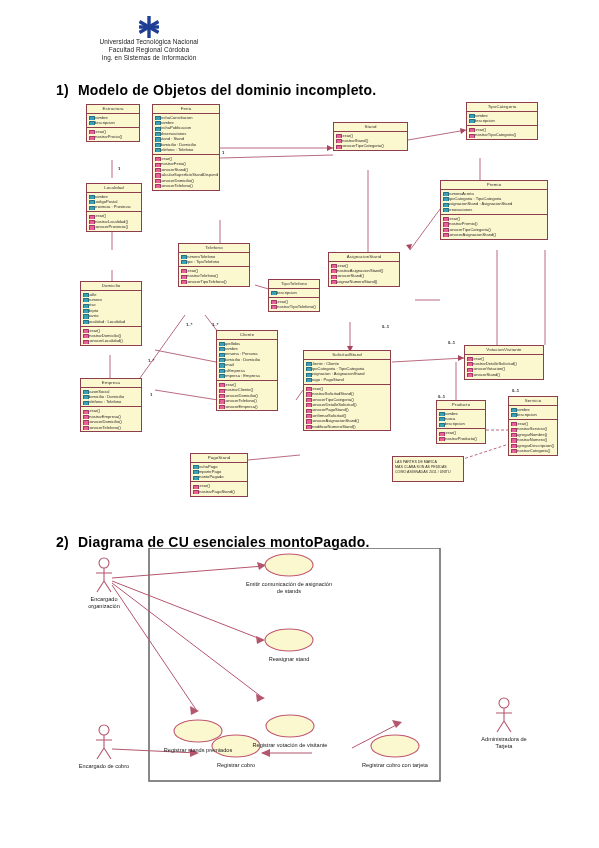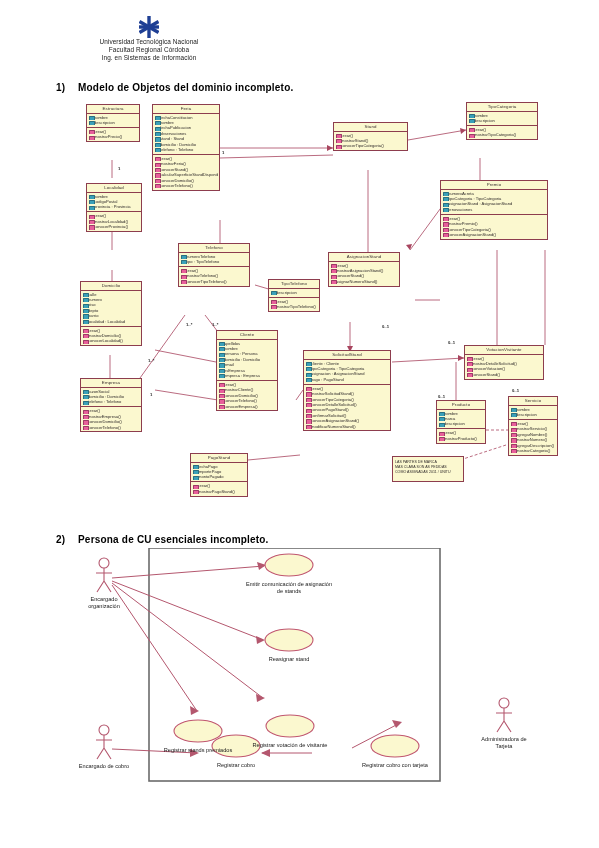--- a/index.html
+++ b/index.html
@@ -6,21 +6,21 @@
   body{width:599px;height:848px;position:relative;overflow:hidden;
        font-family:"Liberation Sans",sans-serif;color:#000;}
 
   
   #letterhead{position:absolute;left:34px;top:16px;width:230px;text-align:center;}
   #logo{width:100%;height:22px;display:flex;justify-content:center;align-items:center;}
   #logo svg{display:block;}
   .lh-line{font-size:6.4px;line-height:8.2px;color:#1a1a1a;letter-spacing:.1px;}
 
   
-  .sec-head{position:absolute;font-size:10px;font-weight:bold;letter-spacing:.2px;
+  .sec-head{position:absolute;font-size:14px;font-weight:bold;letter-spacing:.2px;
             white-space:nowrap;}
   .sec-num{display:inline-block;width:22px;}
 
   
   #uml{position:absolute;left:0;top:100px;width:599px;height:420px;}
 
   .cls{position:absolute;background:#fbf8cf;border:1px solid #8d3d4e;
        box-sizing:border-box;z-index:5;}
   .cls .hdr{text-align:center;font-size:4.4px;line-height:6.6px;padding:1px 1px 0 1px;
             border-bottom:1px solid #8d3d4e;color:#3a2f2f;letter-spacing:.1px;
@@ -394,21 +394,21 @@
   <div class="mult" style="left:438px;top:294px;">0..1</div>
   <div class="mult" style="left:512px;top:288px;">0..1</div>
   <div class="mult" style="left:448px;top:240px;">0..1</div>
   <div class="mult" style="left:186px;top:222px;">1..*</div>
   <div class="mult" style="left:212px;top:222px;">1..*</div>
   <div class="mult" style="left:148px;top:258px;">1..*</div>
   <div class="mult" style="left:150px;top:292px;">1</div>
 </div>
 
 <div class="sec-head" style="left:56px;top:534px;">
-  <span class="sec-num">2)</span><span>Persona de CU esenciales incompleto.</span>
+  <span class="sec-num">2)</span><span>Diagrama de CU esenciales montoPagado.</span>
 </div>
 
 <div id="ucd">
   <svg id="ucd-svg">
 
     <rect x="149" y="0" width="291" height="233" fill="none" stroke="#6b6b6b" stroke-width="1.6"></rect>
 
     <g stroke="#b4576e" stroke-width="1" fill="none">
       <path d="M112,30 L264,18"></path>
       <path d="M112,33 L263,92"></path>

